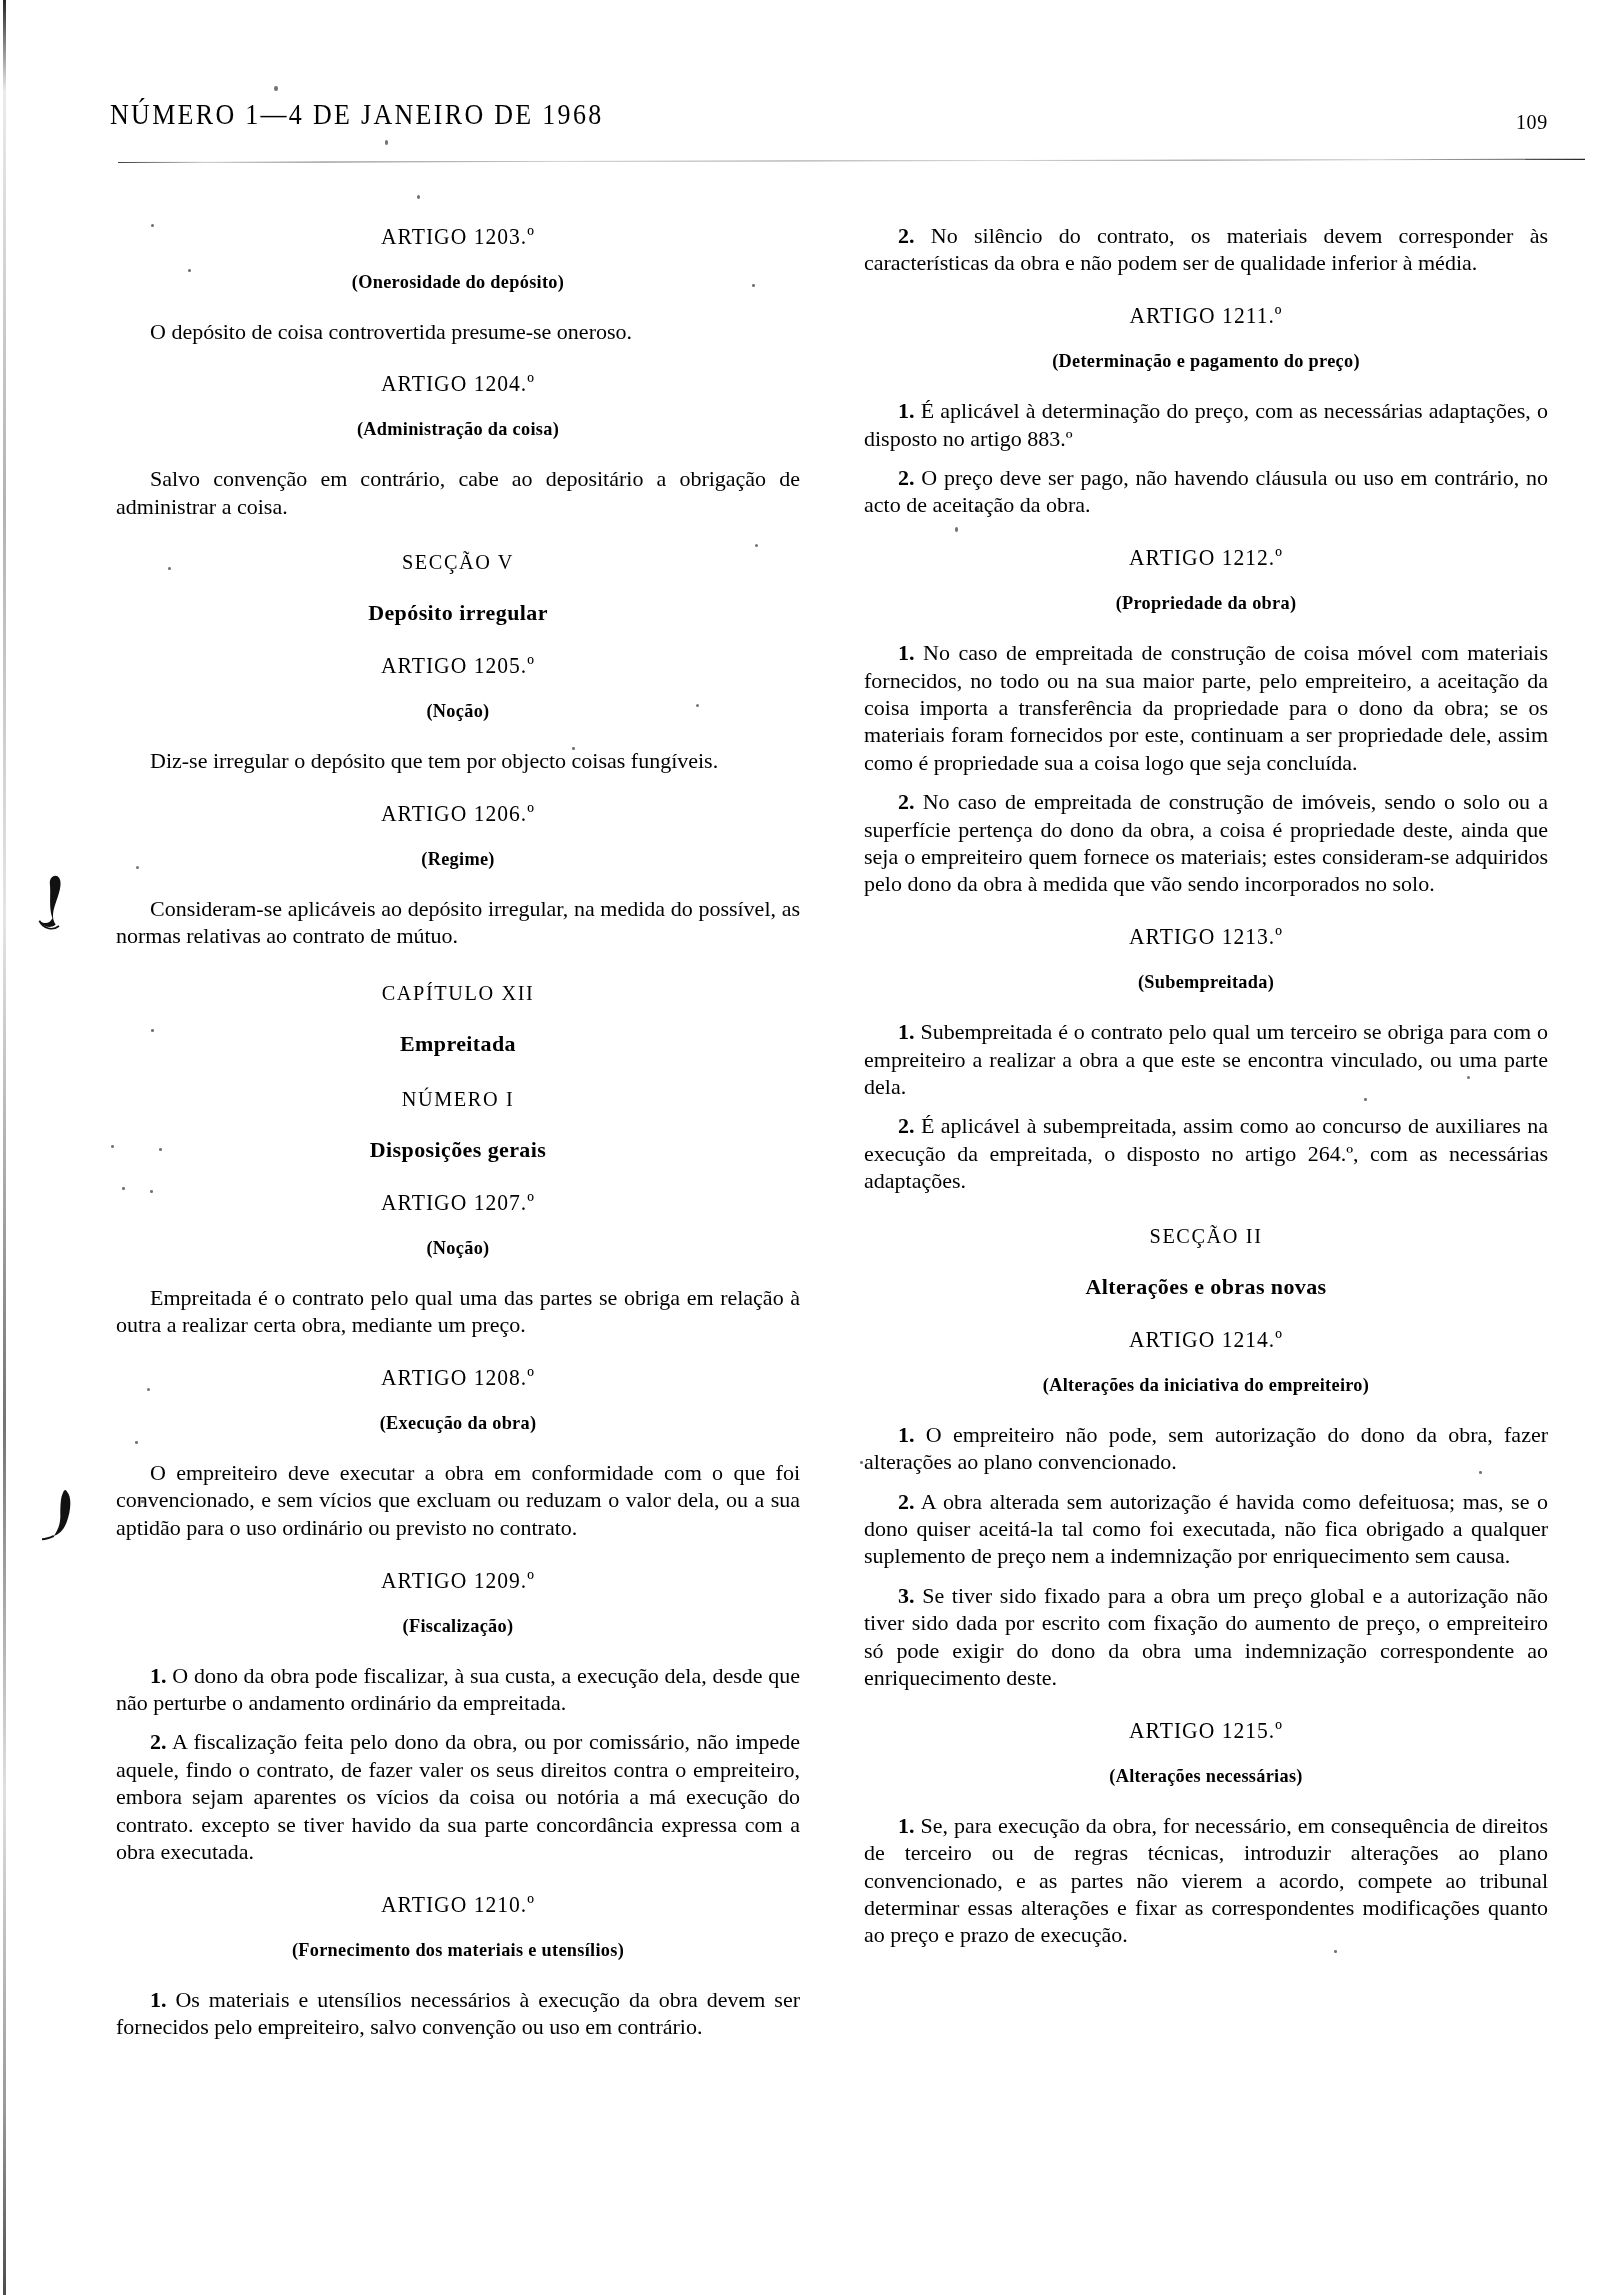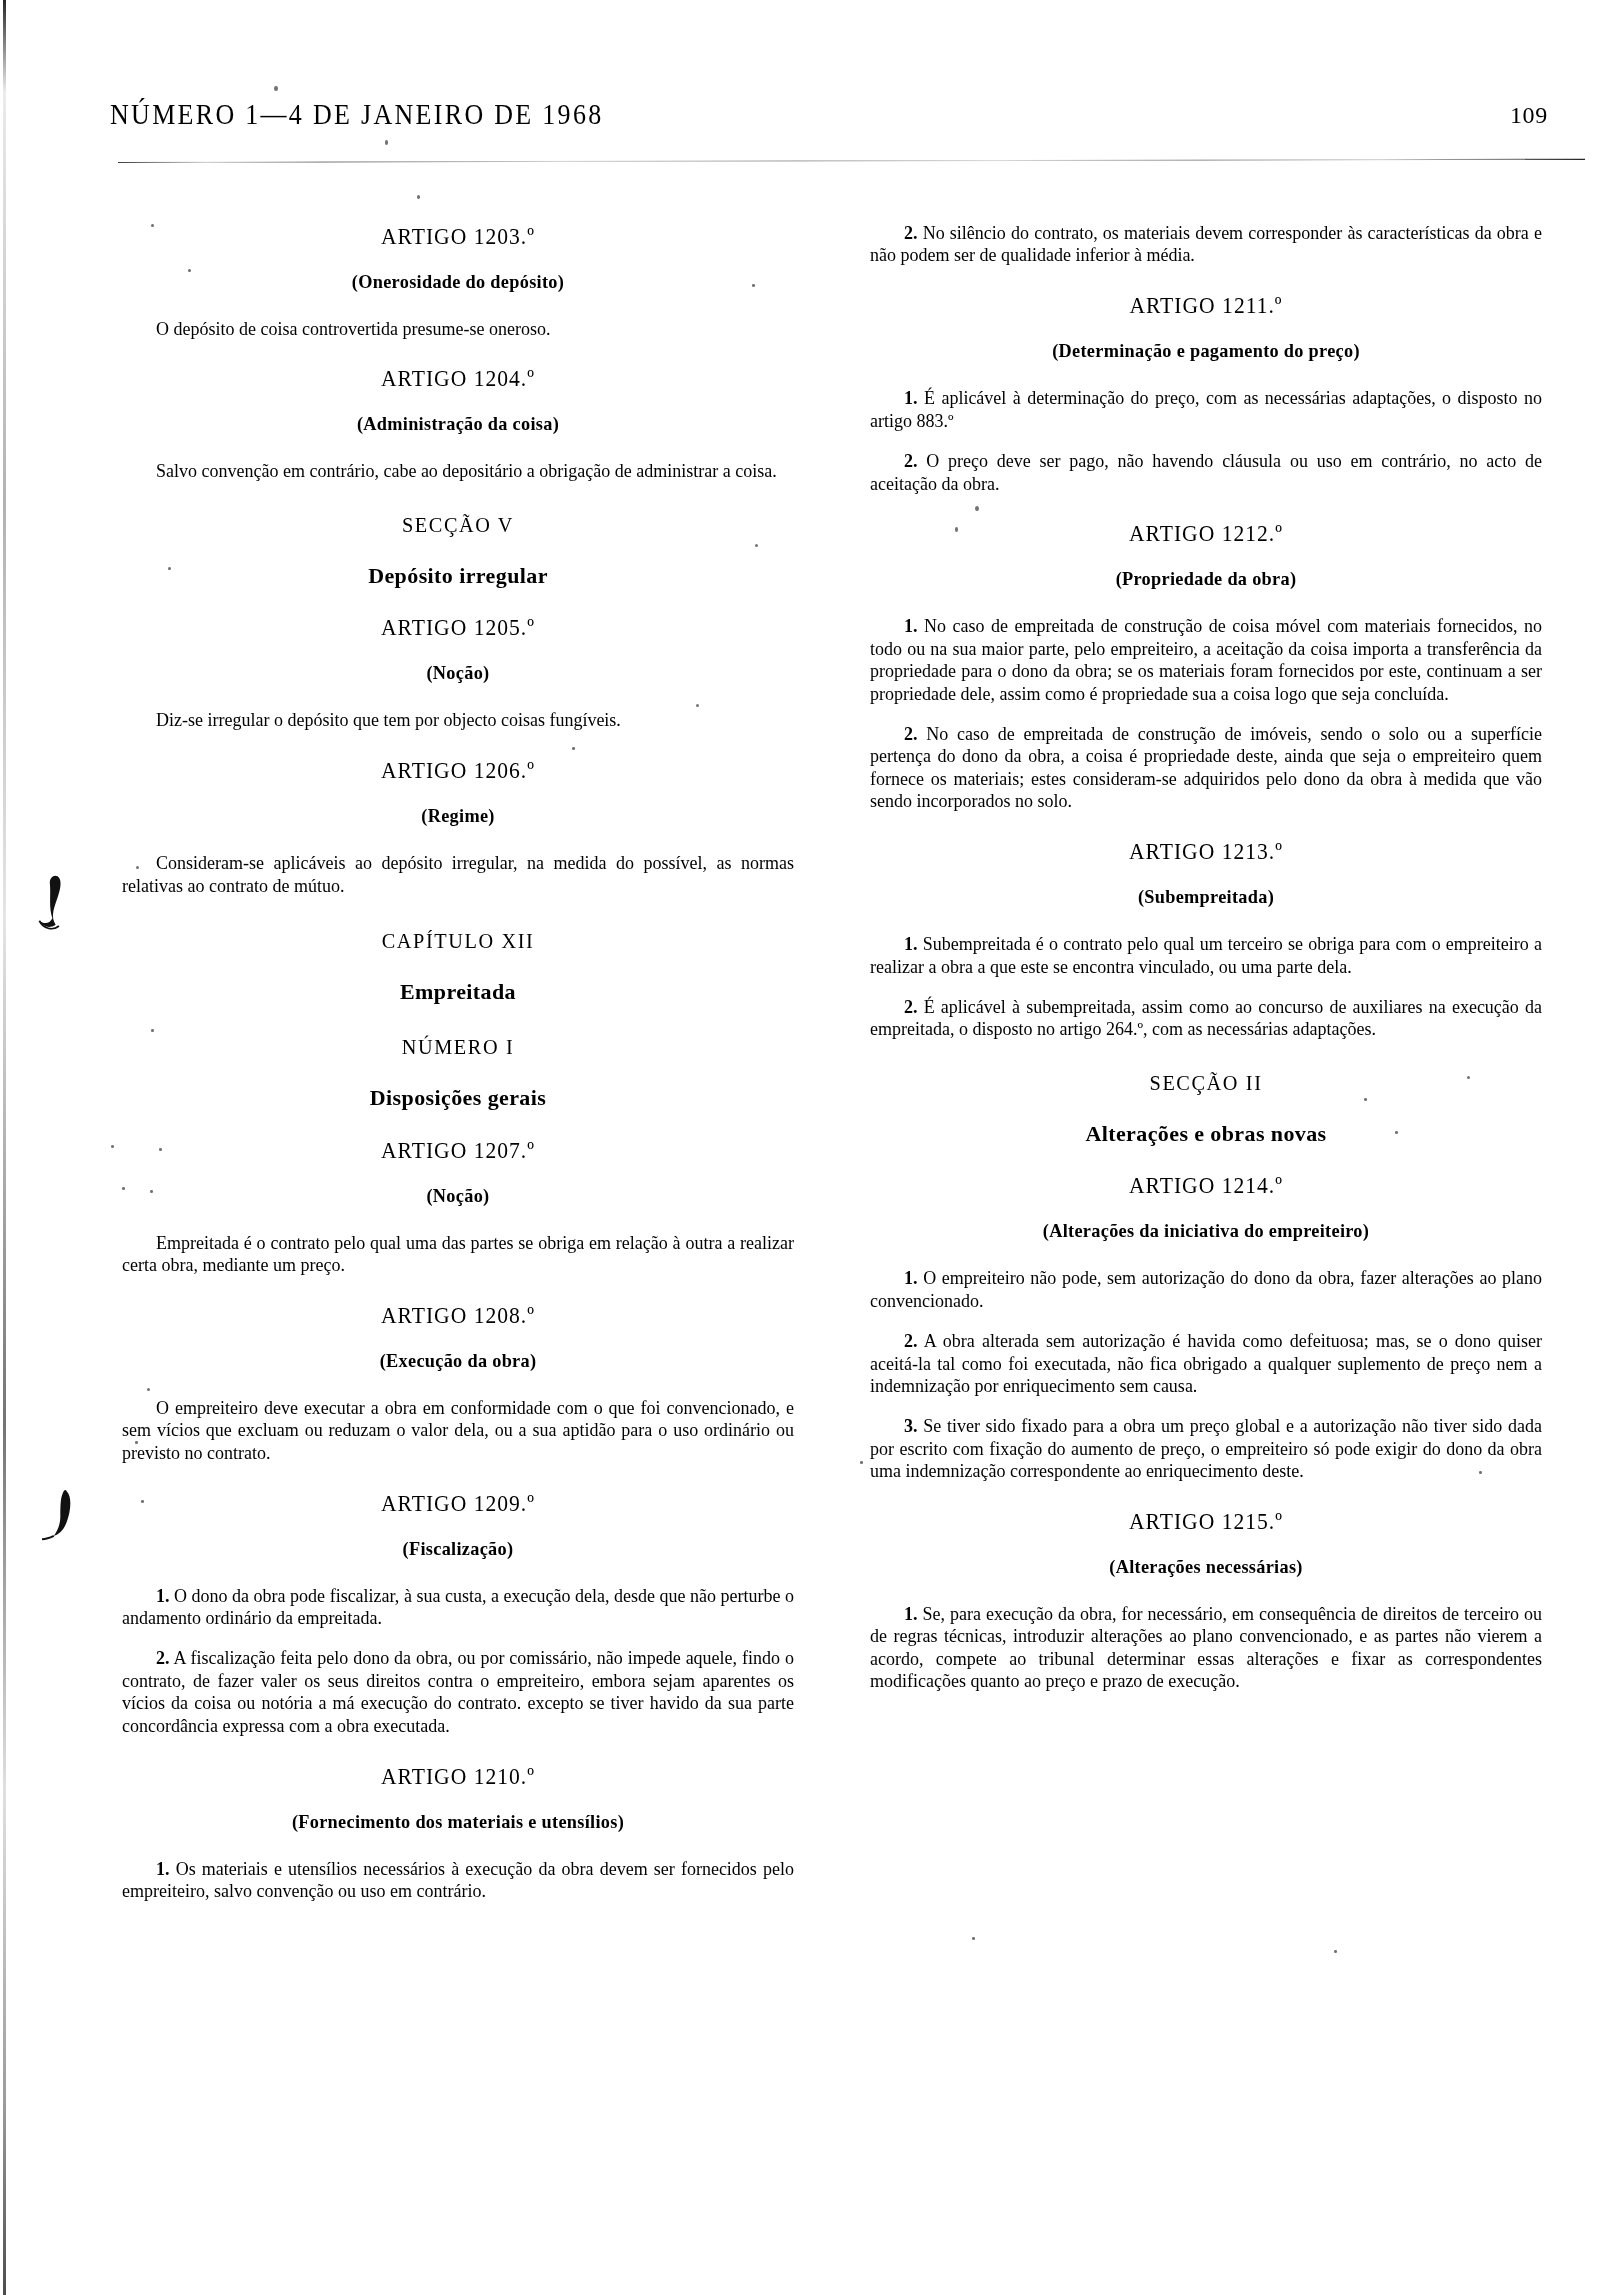--- a/index.html
+++ b/index.html
@@ -55,22 +55,22 @@
     font-size: 26px;
     letter-spacing: 2.3px;
     font-weight: 400;
     white-space: nowrap;
     transform: scaleY(1.14);
     transform-origin: left top;
   }
   .runhead-page {
     position: absolute;
     right: 0;
-    top: 4px;
-    font-size: 24px;
+    top: 13px;
+    font-size: 20px;
     letter-spacing: 0.7px;
   }
   .runhead-rule {
     position: absolute;
     top: 162px;
     left: 118px;
     width: 1467px;
     height: 1.3px;
     background: linear-gradient(to right,
         rgba(0,0,0,0.75) 0%,
@@ -130,25 +130,25 @@
     margin: 33px 0 0 0;
   }
   .rubrica {
     text-align: center;
     font-size: 22px;
     font-weight: bold;
     letter-spacing: 0.4px;
     margin: 26px 0 0 0;
   }
   p.para {
-    font-size: 18px;
+    font-size: 22px;
     line-height: 1.245;
     text-align: justify;
     text-justify: inter-word;
-    margin: 18px;
+    margin: 12px;
     text-indent: 34px;
     hyphens: manual;
   }
   p.para.first { margin-top: 25px; }
   p.para.tight { margin-top: 0; }
   .num {
     font-weight: bold;
   }
 
   

